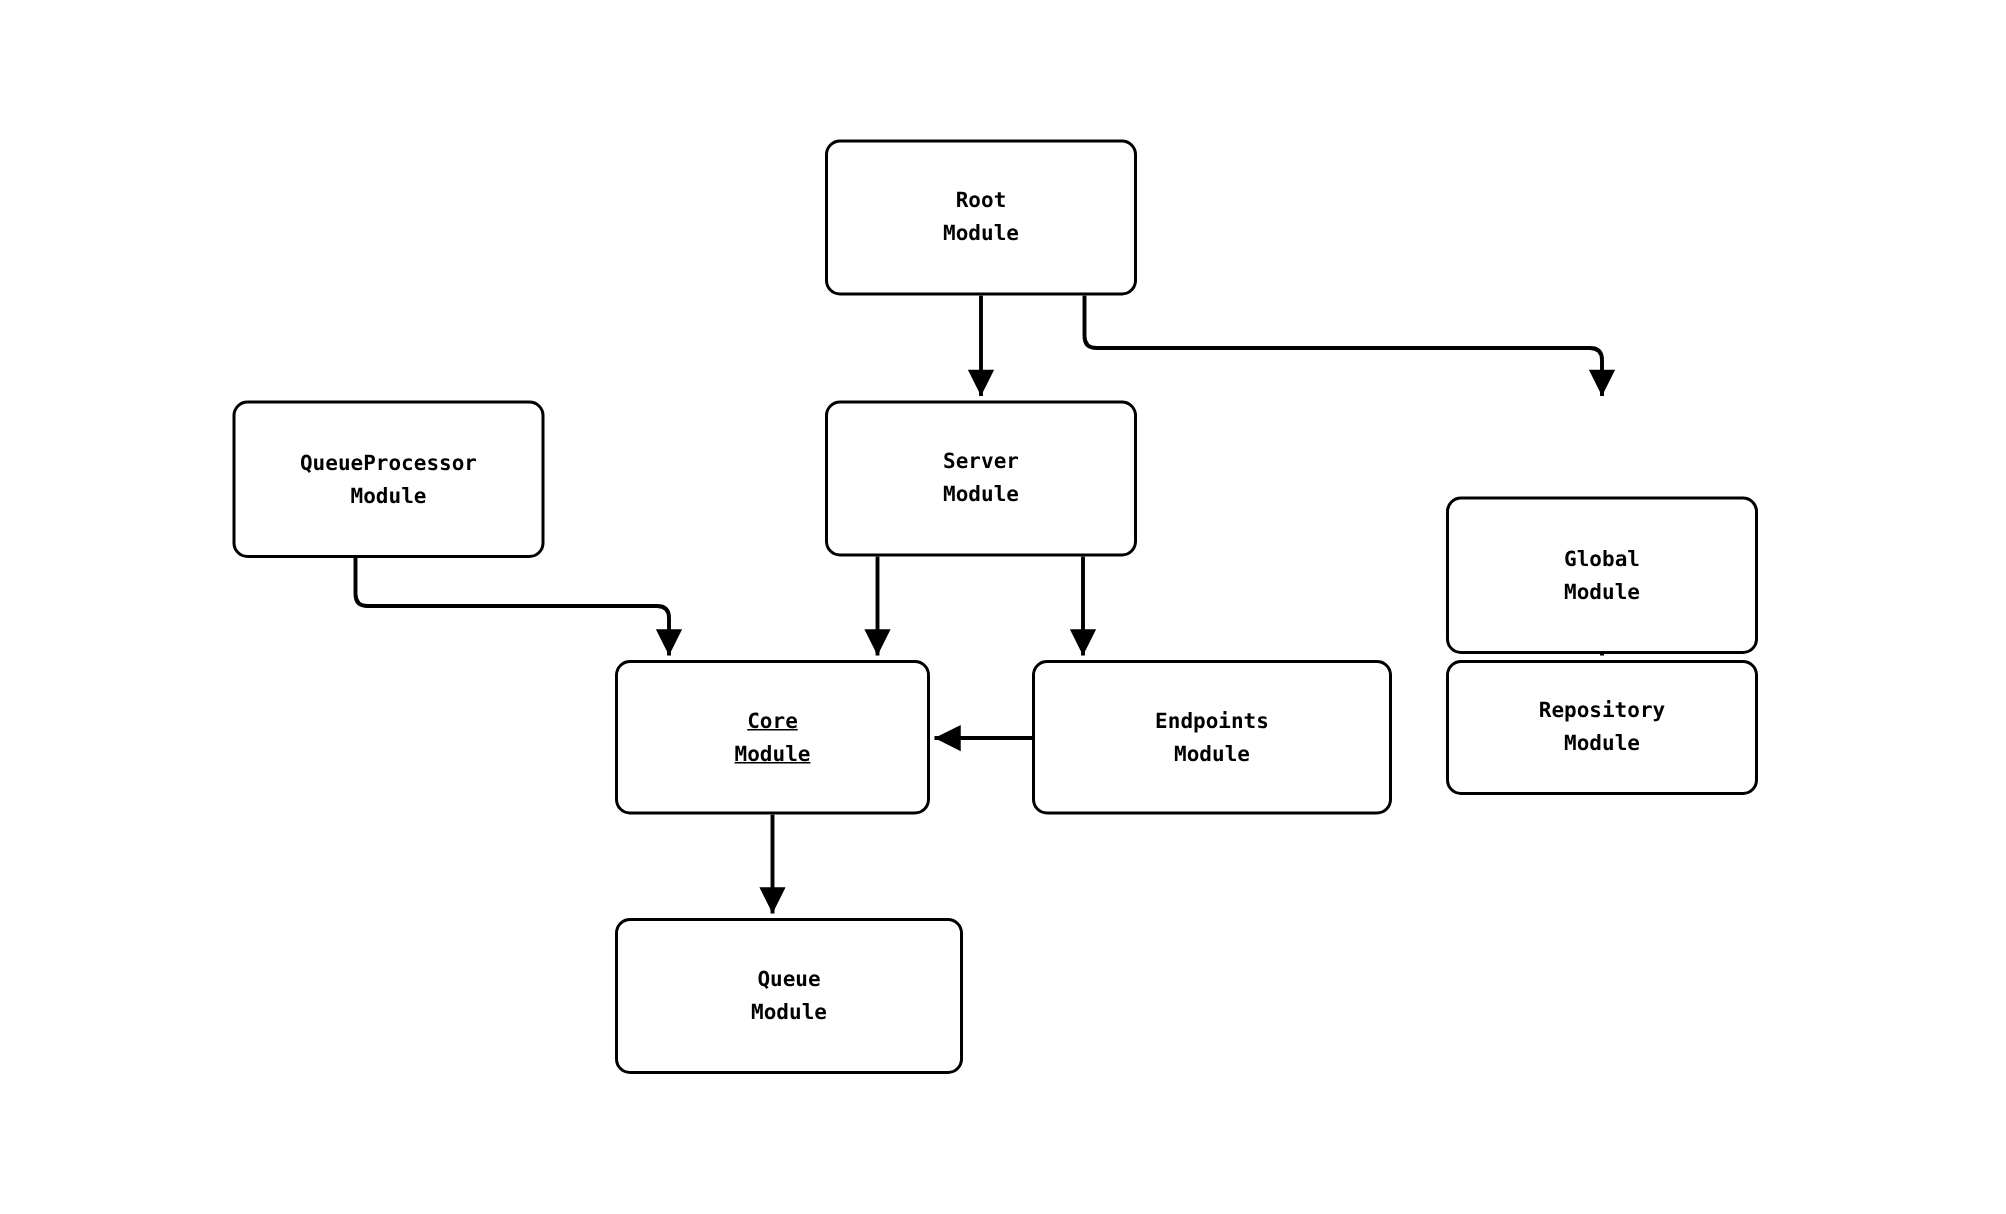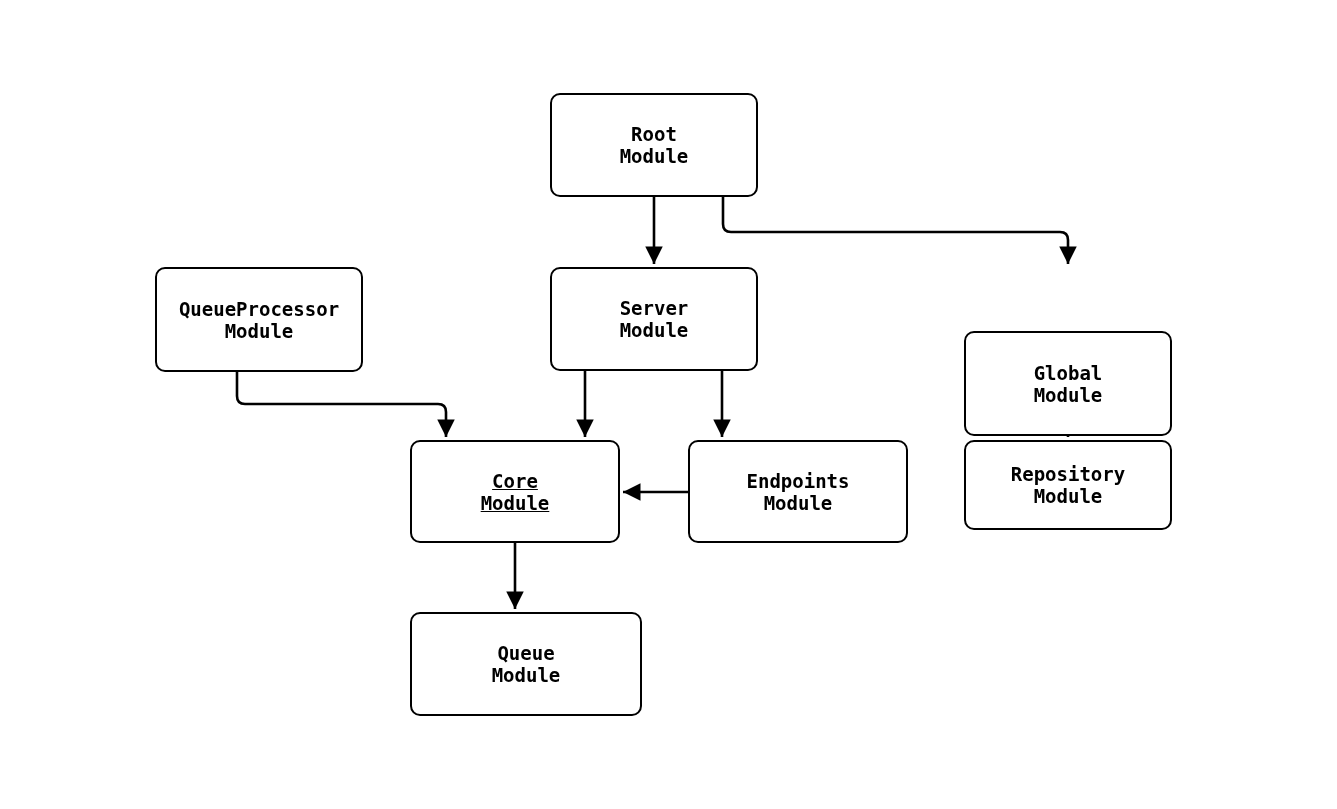--- a/index.html
+++ b/index.html
@@ -31,32 +31,32 @@
     position: absolute;
     box-sizing: border-box;
     background: #ffffff;
     border: 2.8px solid #000000;
     border-radius: 10px;
     display: flex;
     flex-direction: column;
     align-items: center;
     justify-content: center;
     text-align: center;
-    font-size: 19px;
+    font-size: 14px;
     font-weight: bold;
     line-height: 22px;
     color: #000000;
   }
   
   #node-root           { left: 550px; top:  93px; width: 208px; height: 104px; }
   #node-queueprocessor { left: 133px; top: 267px; width: 208px; height: 105px; margin-left: 22px; }
   #node-server         { left: 550px; top: 267px; width: 208px; height: 104px; }
   #node-global         { left: 964px; top: 283px; width: 208px; height: 105px; margin-top: 48px; }
   #node-core           { left: 410px; top: 440px; width: 210px; height: 103px; text-decoration: underline; }
-  #node-endpoints      { left: 688px; top: 440px; width: 220px; height: 103px; align-items: center; }
+  #node-endpoints      { left: 688px; top: 440px; width: 240px; height: 103px; align-items: center; }
   #node-repository     { left: 964px; top: 440px; width: 208px; height: 90px; }
   #node-queue          { left: 410px; top: 612px; width: 232px; height: 104px; }
 </style>
 </head>
 <body>
 
 <div class="canvas">
 
   <svg class="edges" viewBox="0 0 1337 809" xmlns="http://www.w3.org/2000/svg">
     <defs>

